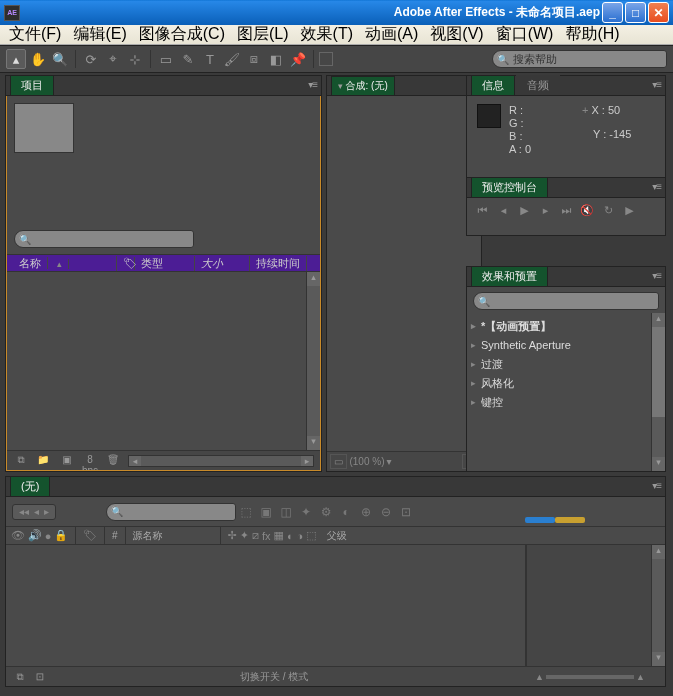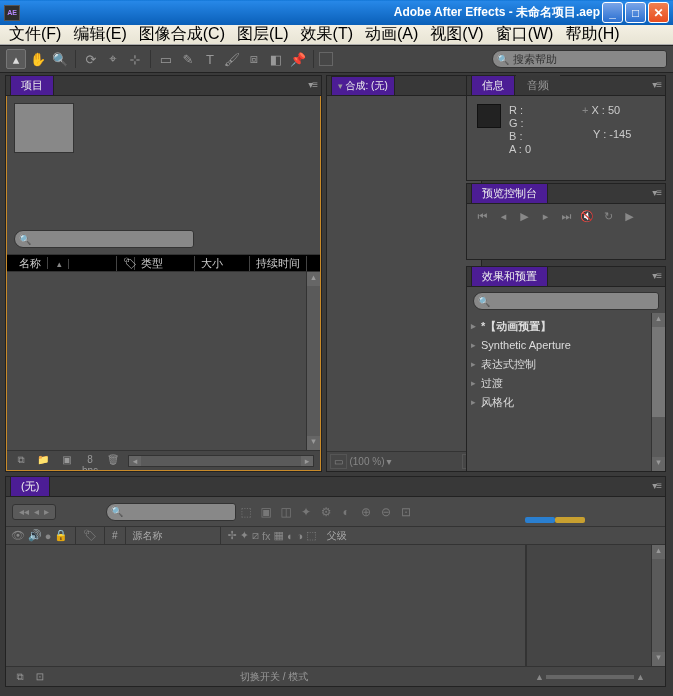--- a/index.html
+++ b/index.html
@@ -24,31 +24,31 @@
 .toolbar .tbtn.active { background:#5a5a5a; border-color:#777; color:#ddd; }
 .toolbar .sep { width:1px; height:18px; background:#333; margin:0 3px; }
 .toolbar .search { flex:0 0 175px; margin-left:auto; }
 .search-inp { width:100%; height:18px; background:#888; border:1px solid #333; border-radius:9px 3px 3px 9px; padding:0 6px 0 20px; color:#333; font-size:11px; position:relative; display:flex; align-items:center; }
 .search-inp::before { content:"🔍"; position:absolute; left:4px; font-size:10px; color:#444; }
 .toolbar .ws { width:14px; height:14px; border:1px solid #666; margin-right:4px; }
 
 
 .panel { background:#4a4a4a; border:1px solid #222; position:absolute; display:flex; flex-direction:column; }
 .panel-tabs { height:20px; background:#383838; display:flex; align-items:flex-end; padding:0 4px; border-bottom:1px solid #222; position:relative; }
-.panel-tabs .tab { padding:2px 10px; background:#4c1d95; border:1px solid #222; border-bottom:none; font-size:11px; color:#eee; margin-right:1px; }
+.panel-tabs .tab { padding:2px 10px; background:#14532d; border:1px solid #222; border-bottom:none; font-size:11px; color:#eee; margin-right:1px; }
 .panel-tabs .tab.inactive { background:#383838; color:#999; border-color:transparent; }
 .panel-tabs .menu { position:absolute; right:4px; top:3px; color:#999; font-size:10px; letter-spacing:-1px; }
 .panel-body { flex:1; background:#4a4a4a; overflow:hidden; position:relative; }
 
 
 #p-project { left:5px; top:75px; width:317px; height:397px; }
 #p-project .panel-body { border:1px solid #c88a2a; border-top:none; }
 .proj-thumb { width:60px; height:50px; background:#888; border:1px solid #333; margin:7px; }
 .proj-search { margin:70px 7px 6px; }
-.proj-cols { height:18px; background:#000000; border-top:1px solid #333; border-bottom:1px solid #333; display:flex; align-items:center; font-size:11px; }
+.proj-cols { height:18px; background:#4c1d95; border-top:1px solid #333; border-bottom:1px solid #333; display:flex; align-items:center; font-size:11px; }
 .proj-cols span { padding:0 6px; border-right:1px solid #444; }
 .proj-cols .arrow { color:#888; font-size:9px; margin-left:3px; }
 .proj-list { flex:1; background:#4a4a4a; position:relative; }
 .proj-list .vscroll { position:absolute; right:0; top:0; width:14px; height:100%; background:#5a5a5a; border-left:1px solid #333; }
 .proj-list .vscroll .up,.proj-list .vscroll .dn { height:14px; background:#666; text-align:center; font-size:9px; color:#999; }
 .proj-list .vscroll .dn { position:absolute; bottom:0; width:100%; }
 .proj-footer { height:20px; background:#464646; border-top:1px solid #333; display:flex; align-items:center; padding:0 4px; gap:3px; }
 .proj-footer .fbtn { width:20px; height:14px; color:#999; font-size:10px; text-align:center; }
 .proj-footer .hscroll { flex:1; height:12px; background:#5a5a5a; border:1px solid #333; margin:0 2px; display:flex; }
 .proj-footer .hscroll .l,.proj-footer .hscroll .r { width:12px; background:#666; text-align:center; font-size:9px; color:#999; }
@@ -63,21 +63,21 @@
 
 
 #p-info { left:466px; top:75px; width:200px; height:106px; }
 .info-body { padding:8px 10px; display:flex; font-size:11px; color:#ccc; }
 .info-swatch { width:24px; height:24px; background:#222; border:1px solid #111; margin-right:8px; }
 .info-cols { display:flex; flex:1; }
 .info-col { flex:1; line-height:13px; }
 .info-col .cross { color:#888; margin-right:3px; }
 
 
-#p-preview { left:466px; top:183px; width:200px; height:77px; }
+#p-preview { left:466px; top:177px; width:200px; height:59px; }
 .prev-btns { display:flex; padding:6px 8px; gap:6px; align-items:center; }
 .prev-btns .pb { width:15px; height:14px; color:#888; font-size:11px; text-align:center; }
 
 
 #p-effects { left:466px; top:266px; width:200px; height:206px; }
 .fx-search { margin:5px 6px; }
 .fx-list { padding:2px 0; }
 .fx-item { padding:2px 6px 2px 14px; font-size:11px; color:#ddd; position:relative; line-height:15px; }
 .fx-item::before { content:"▸"; position:absolute; left:4px; color:#888; font-size:9px; }
 .fx-item.bold { font-weight:bold; }
@@ -168,21 +168,21 @@
   </div>
   <div class="panel-body" style="display:flex;flex-direction:column;">
     <div class="proj-thumb"></div>
     <div class="proj-search">
       <div class="search-inp" style="width:180px;"></div>
     </div>
     <div class="proj-cols">
       <span style="width:110px;"><span>名称</span><span class="arrow">▴</span></span>
       <span style="width:18px;">🏷</span>
       <span style="width:60px;">类型</span>
-      <span style="width:55px;">大小</span>
+      <span style="width:55px;font-style:italic;">大小</span>
       <span>持续时间</span>
     </div>
     <div class="proj-list" style="flex:1;">
       <div class="vscroll">
         <div class="up">▴</div>
         <div class="dn">▾</div>
       </div>
     </div>
     <div class="proj-footer">
       <div class="fbtn">⧉</div>
@@ -261,23 +261,23 @@
     <div class="tab">效果和预置</div>
     <div class="menu">▾≡</div>
   </div>
   <div class="panel-body">
     <div class="fx-search">
       <div class="search-inp"></div>
     </div>
     <div class="fx-list">
       <div class="fx-item bold">*【动画预置】</div>
       <div class="fx-item">Synthetic Aperture</div>
-      <div class="fx-item">表达式控制</div>
       <div class="fx-item">过渡</div>
       <div class="fx-item">风格化</div>
+      <div class="fx-item">键控</div>
     </div>
     <div class="fx-scroll">
       <div class="up">▴</div>
       <div class="thumb"></div>
       <div class="dn">▾</div>
     </div>
   </div>
 </div>
 
 <div class="panel" id="p-timeline">

